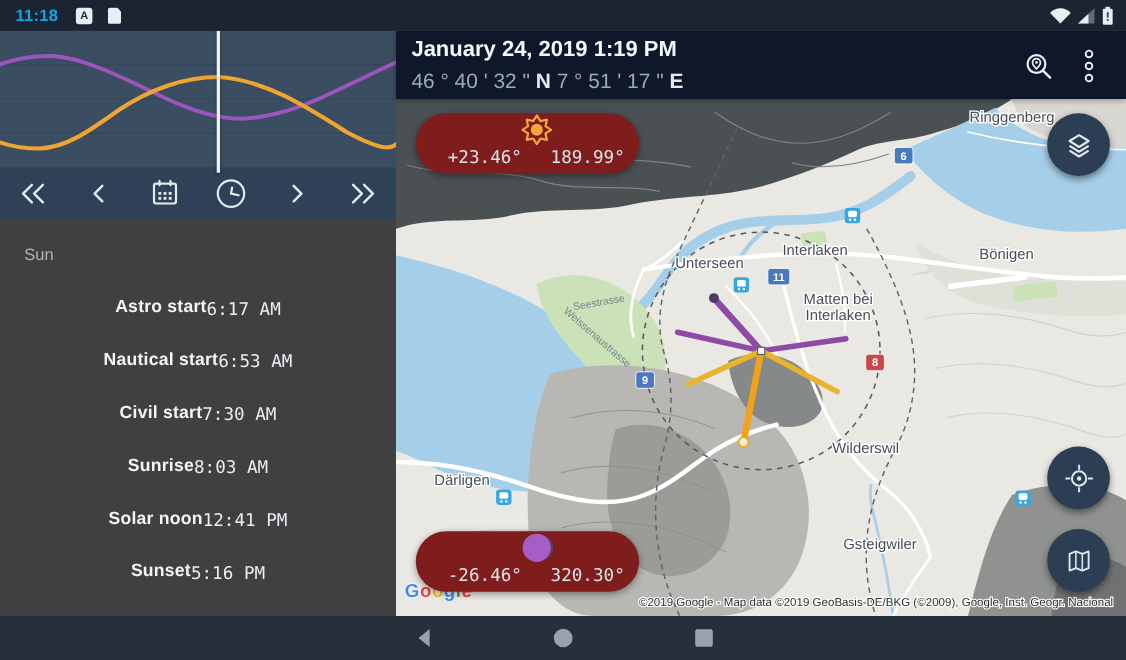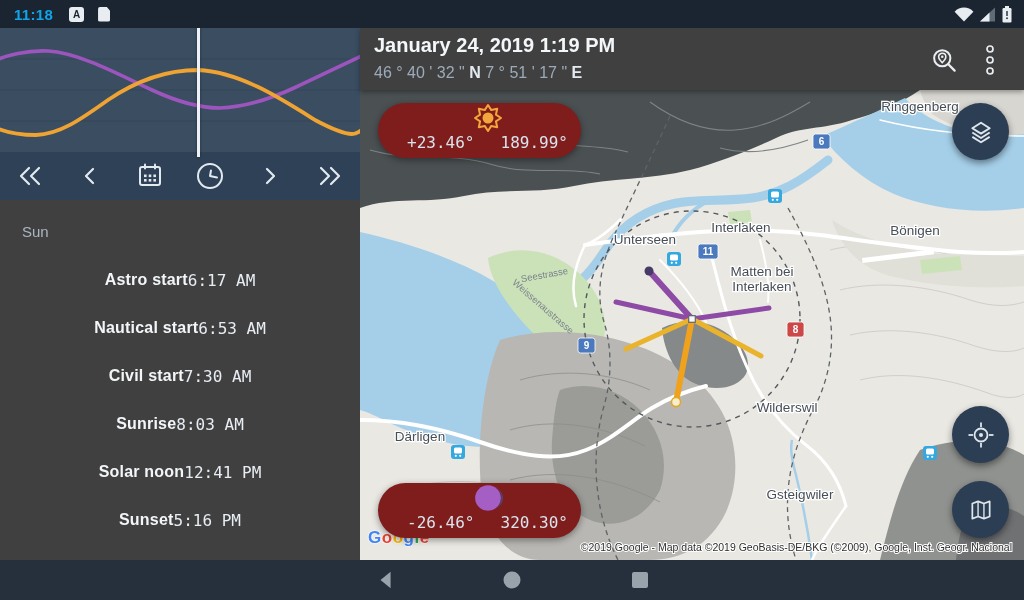--- a/index.html
+++ b/index.html
@@ -25,24 +25,24 @@
     display:flex; align-items:center; justify-content:space-around; z-index:5; }
   .tb-btn { width:48px; height:48px; display:flex; align-items:center; justify-content:center; cursor:pointer; }
   #panel { position:absolute; left:0; top:200px; width:360px; height:360px; background:#404040; }
   .section-label { position:absolute; left:22px; top:14px; height:36px; line-height:36px;
     color:#aab6c2; font-size:15px; }
   .row { position:absolute; left:22px; right:22px; height:48px; display:flex;
     align-items:center; justify-content:center; }
   .row .lbl { color:#f3f6f8; font-size:16px; font-weight:700; letter-spacing:.2px; }
   .row .val { color:#e7edf3; font-size:16px; font-family:"DejaVu Sans Mono", monospace; }
   
-  #appheader { position:absolute; left:360px; top:28px; width:664px; height:62px; background:#404040;
+  #appheader { position:absolute; left:360px; top:28px; width:664px; height:62px; background:#0f172a;
     z-index:20; box-shadow:0 2px 5px rgba(0,0,0,.35); }
   #appheader .title { position:absolute; left:14px; top:6px; color:#f4f7f9; font-size:20px; font-weight:700; }
-  #appheader .coords { position:absolute; left:14px; top:36px; font-size:16px; color:#9cabb9; }
+  #appheader .coords { position:absolute; left:14px; top:36px; font-size:19px; color:#9cabb9; }
   #appheader .coords b { color:#e3eaf0; font-weight:700; }
   .hdr-icon { position:absolute; top:14px; width:36px; height:36px; display:flex;
     align-items:center; justify-content:center; cursor:pointer; }
   
   #map { position:absolute; left:360px; top:90px; width:664px; height:470px; background:#eae8e3; overflow:hidden; }
   #maplogo { position:absolute; left:8px; top:438px; font-size:17px; font-weight:700; z-index:6;
     letter-spacing:.5px; text-shadow:0 0 2px #fff,0 0 2px #fff; }
   .chip { position:absolute; width:203px; height:55px; border-radius:28px; background:#7f1d1d; z-index:8;
     display:flex; align-items:center; box-shadow:0 2px 7px rgba(0,0,0,.4); cursor:pointer;flex-direction:column; }
   .chip .vals { display:flex; gap:26px; margin-left:16px; color:#d9e3ec; font-size:16px;

